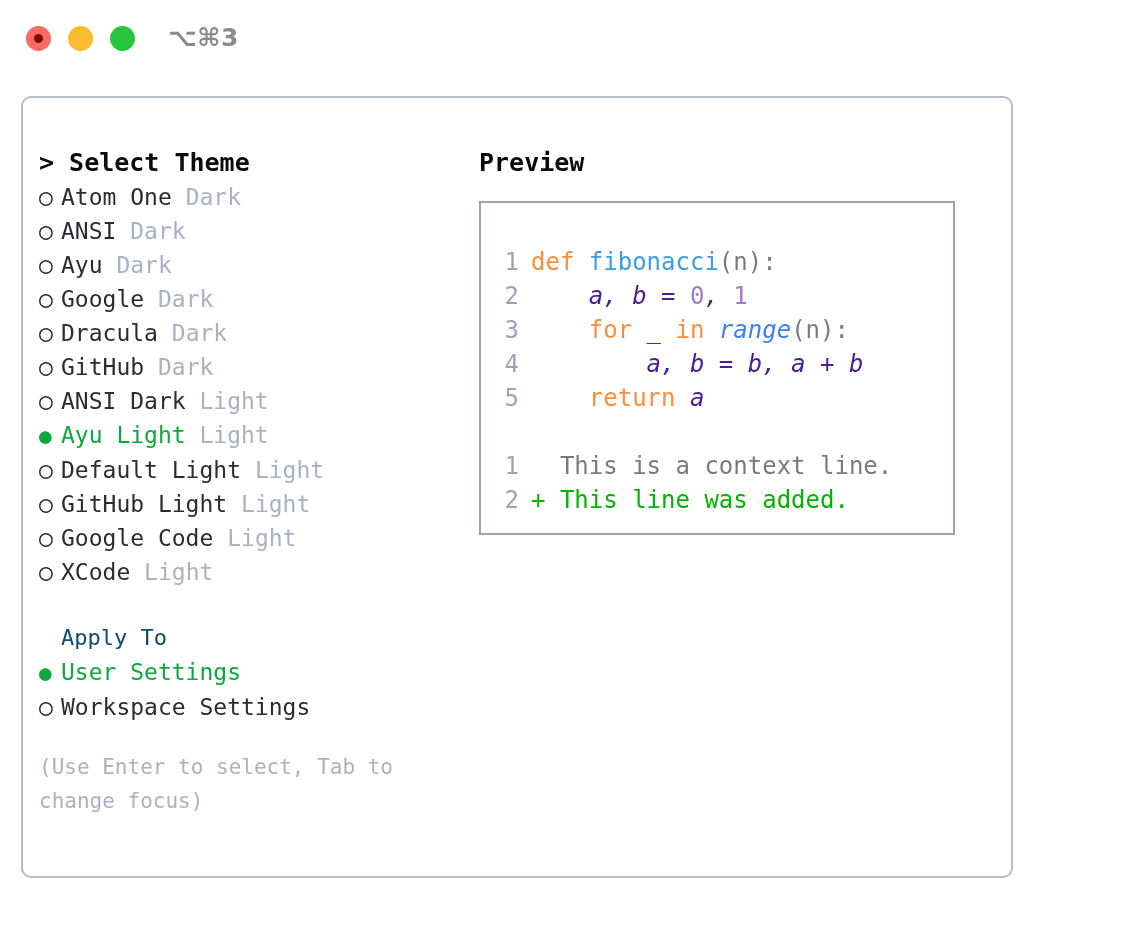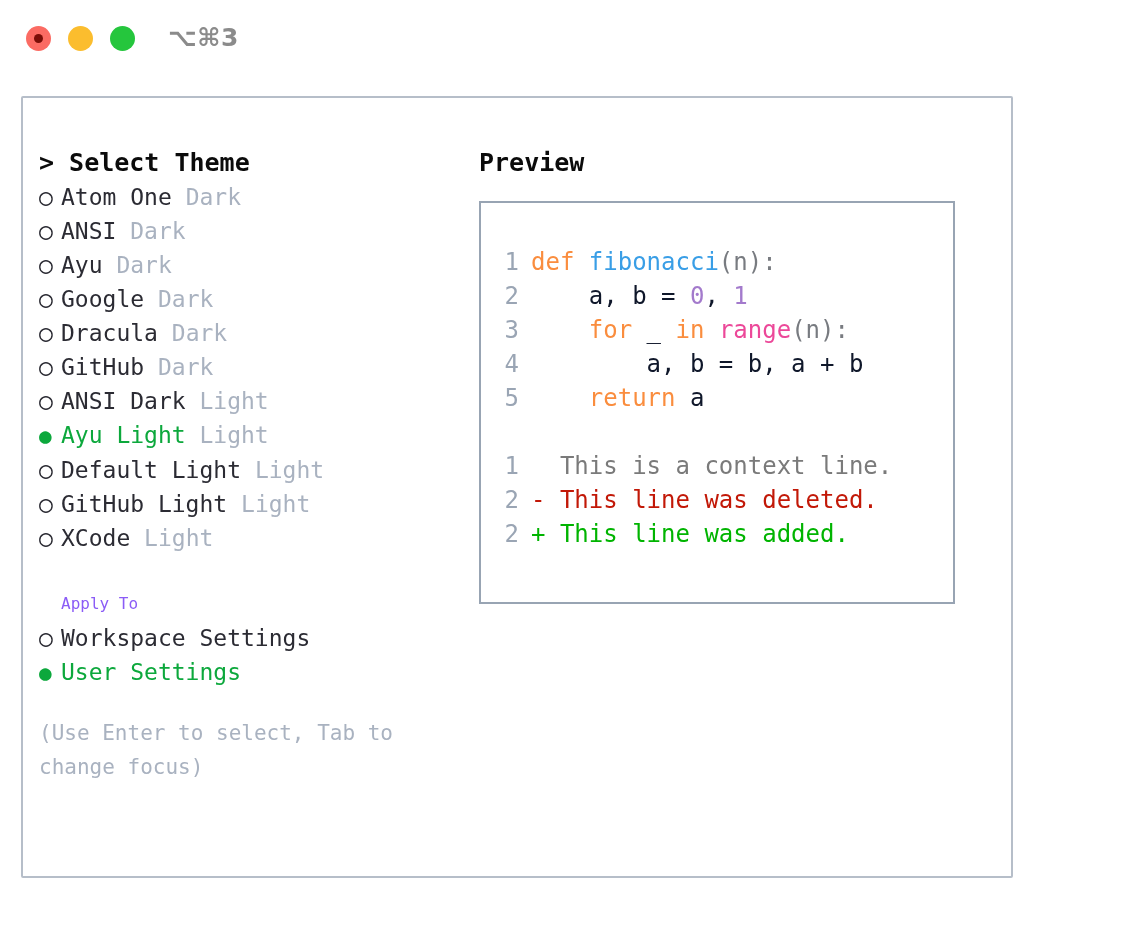--- a/index.html
+++ b/index.html
@@ -72,21 +72,21 @@
   }
 
   
   .dialog {
     position: absolute;
     left: 21px;
     top: 96px;
     width: 992px;
     height: 782px;
     border: 2px solid #b6bec9;
-    border-radius: 2px;
+    border-radius: 10px;
     background: #ffffff;
     box-sizing: border-box;
   }
 
   .col-left {
     position: absolute;
     left: 16px;
     top: 48px;
     width: 440px;
   }
@@ -122,22 +122,22 @@
   .opt-row.selected .bullet,
   .opt-row.selected .opt-label { color: #0ca83c; }
   .opt-row.selected .bullet { font-size: 21px; }
 
   .opt-label { color: #2b2b33; }
   .opt-tag {
     color: #a9b2c0;
   }
 
   .subsection {
-    font-size: 16px;
-    color: #8b5cf6;
+    font-size: 22px;
+    color: #0c4a6e;
     line-height: 34px;
     white-space: pre;
     padding-left: 22px;
   }
 
   .spacer-lg { height: 32px; }
   .spacer-md { height: 26px; }
 
   .hint {
     font-size: 21px;
@@ -151,21 +151,21 @@
     font-size: 25px;
     font-weight: 700;
     color: #0b0b0b;
     line-height: 34px;
     white-space: pre;
   }
 
   .preview-box {
     margin-top: 21px;
     width: 476px;
-    height: 403px;
+    height: 334px;
     border: 2px solid #98a4b3;
     background: #ffffff;
     box-sizing: border-box;
     padding: 42px 0 0 16px;
   }
 
   .code-line {
     font-size: 24px;
     line-height: 34px;
     white-space: pre;
@@ -174,22 +174,22 @@
     color: #9aa5b4;
     display: inline-block;
     width: 22px;
     text-align: right;
     margin-right: 12px;
   }
 
   .tok-kw    { color: #fa8d3e; }
   .tok-fn    { color: #399ee6; }
   .tok-num   { color: #a37acc; }
-  .tok-call  { color: #ec4899; }
-  .tok-plain { color: #0f172a; }
+  .tok-call  { color: #3b82f6; font-style: italic; }
+  .tok-plain { color: #4c1d95; font-style: italic; }
   .tok-punct { color: #787b80; }
 
   .gap-line { height: 34px; }
 
   .diff-ctx { color: #7a7a7a; }
   .diff-del { color: #c21807; }
   .diff-add { color: #00b400; }
 </style>
 </head>
 <body>
@@ -215,30 +215,31 @@
           <div class="opt-row"><span class="bullet">○</span><span class="opt-label">Atom One</span><span> </span><span class="opt-tag">Dark</span></div>
           <div class="opt-row"><span class="bullet">○</span><span class="opt-label">ANSI</span><span> </span><span class="opt-tag">Dark</span></div>
           <div class="opt-row"><span class="bullet">○</span><span class="opt-label">Ayu</span><span> </span><span class="opt-tag">Dark</span></div>
           <div class="opt-row"><span class="bullet">○</span><span class="opt-label">Google</span><span> </span><span class="opt-tag">Dark</span></div>
           <div class="opt-row"><span class="bullet">○</span><span class="opt-label">Dracula</span><span> </span><span class="opt-tag">Dark</span></div>
           <div class="opt-row"><span class="bullet">○</span><span class="opt-label">GitHub</span><span> </span><span class="opt-tag">Dark</span></div>
           <div class="opt-row"><span class="bullet">○</span><span class="opt-label">ANSI Dark</span><span> </span><span class="opt-tag">Light</span></div>
           <div class="opt-row selected"><span class="bullet">●</span><span class="opt-label">Ayu Light</span><span> </span><span class="opt-tag">Light</span></div>
           <div class="opt-row"><span class="bullet">○</span><span class="opt-label">Default Light</span><span> </span><span class="opt-tag">Light</span></div>
           <div class="opt-row"><span class="bullet">○</span><span class="opt-label">GitHub Light</span><span> </span><span class="opt-tag">Light</span></div>
+          <div class="opt-row"><span class="bullet">○</span><span class="opt-label">Google Code</span><span> </span><span class="opt-tag">Light</span></div>
           <div class="opt-row"><span class="bullet">○</span><span class="opt-label">XCode</span><span> </span><span class="opt-tag">Light</span></div>
         </div>
 
       <div class="spacer-lg"></div>
 
       <div class="subsection">Apply To</div>
 
       <div id="apply-list">
+          <div class="opt-row selected"><span class="bullet">●</span><span class="opt-label">User Settings</span></div>
           <div class="opt-row"><span class="bullet">○</span><span class="opt-label">Workspace Settings</span></div>
-          <div class="opt-row selected"><span class="bullet">●</span><span class="opt-label">User Settings</span></div>
         </div>
 
       <div class="spacer-md"></div>
 
       <div class="hint">(Use Enter to select, Tab to change focus)</div>
     </div>
 
     <div class="col-right">
       <div class="preview-title">Preview</div>
 
@@ -246,20 +247,19 @@
         <div id="code-block">
             <div class="code-line"><span class="ln">1</span><span class="tok-kw">def </span><span class="tok-fn">fibonacci</span><span class="tok-punct">(n):</span></div>
             <div class="code-line"><span class="ln">2</span><span class="tok-plain">    a, b = </span><span class="tok-num">0</span><span class="tok-plain">, </span><span class="tok-num">1</span></div>
             <div class="code-line"><span class="ln">3</span><span class="tok-plain">    </span><span class="tok-kw">for</span><span class="tok-plain"> _ </span><span class="tok-kw">in</span><span class="tok-plain"> </span><span class="tok-call">range</span><span class="tok-punct">(n):</span></div>
             <div class="code-line"><span class="ln">4</span><span class="tok-plain">        a, b = b, a + b</span></div>
             <div class="code-line"><span class="ln">5</span><span class="tok-plain">    </span><span class="tok-kw">return</span><span class="tok-plain"> a</span></div>
           </div>
         <div class="gap-line"></div>
         <div id="diff-block">
             <div class="code-line"><span class="ln">1</span><span class="diff-ctx"> </span><span> </span><span class="diff-ctx">This is a context line.</span></div>
-            <div class="code-line"><span class="ln">2</span><span class="diff-del">-</span><span> </span><span class="diff-del">This line was deleted.</span></div>
             <div class="code-line"><span class="ln">2</span><span class="diff-add">+</span><span> </span><span class="diff-add">This line was added.</span></div>
           </div>
       </div>
     </div>
 
   </div>
 </div>
 
 </body></html>

